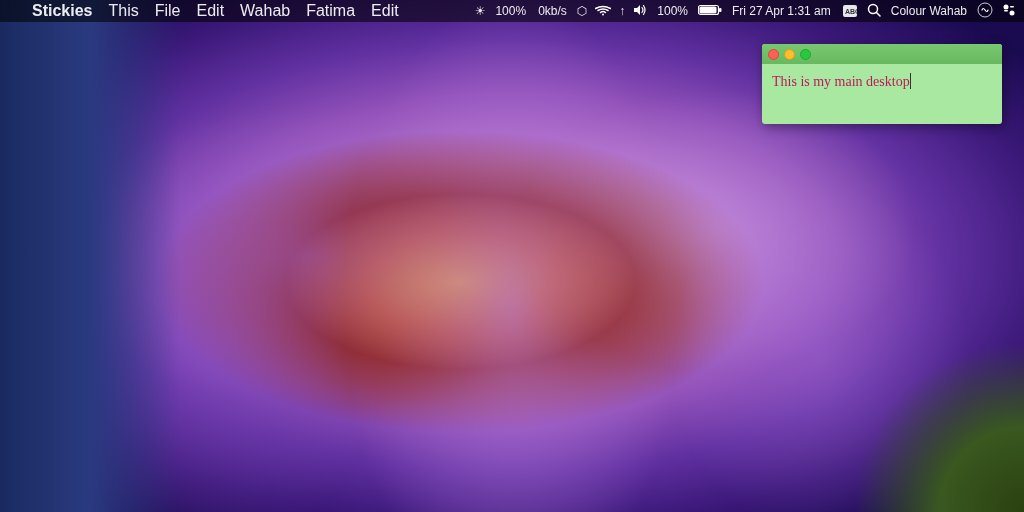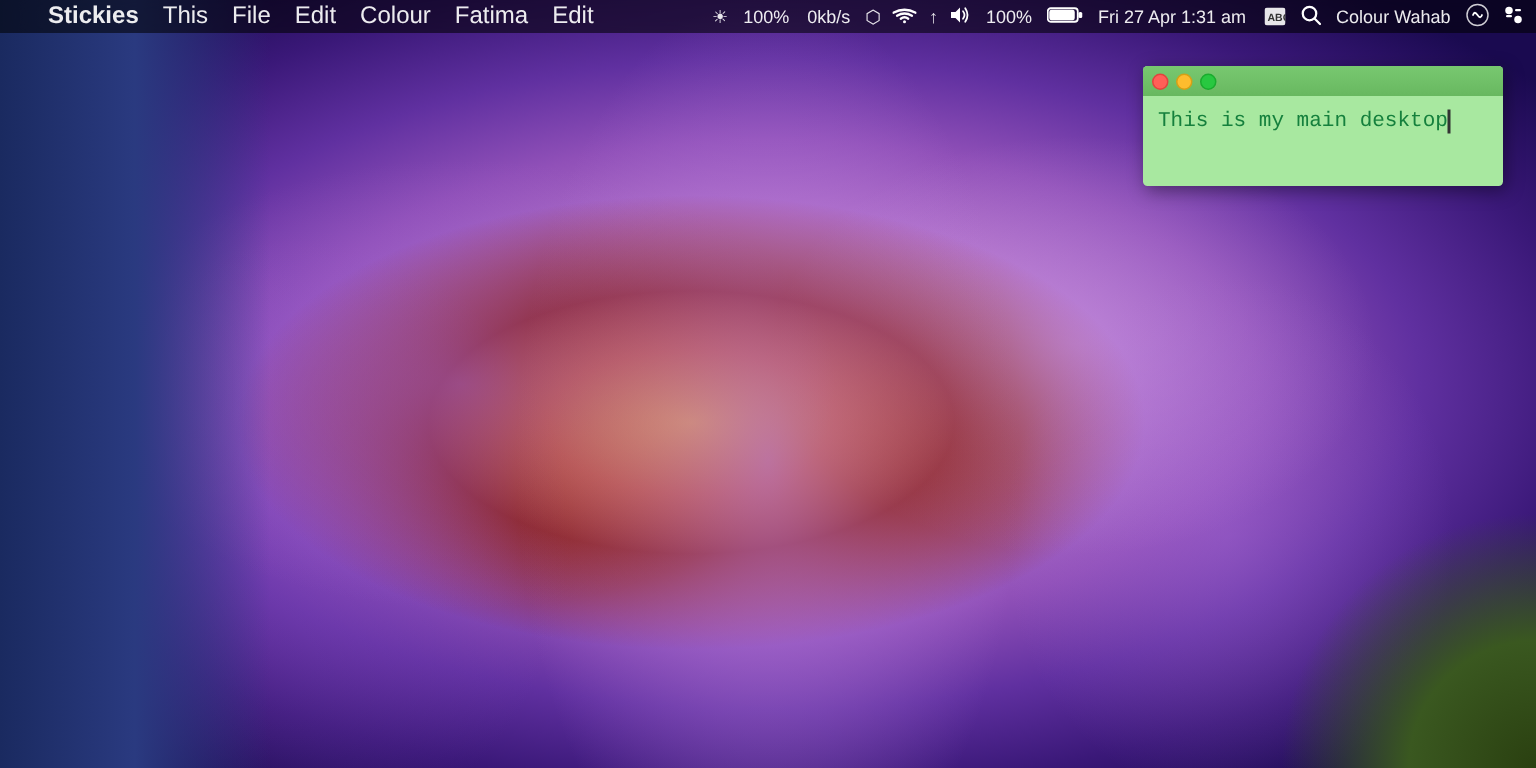--- a/index.html
+++ b/index.html
@@ -150,22 +150,22 @@
       display: inline-block;
     }
 
     .sticky-btn.close { background: #ff5f57; border: 0.5px solid #e0443e; }
     .sticky-btn.minimize { background: #febc2e; border: 0.5px solid #d4a017; }
     .sticky-btn.maximize { background: #28c840; border: 0.5px solid #1aac2e; }
 
     .sticky-content {
       padding: 8px 10px;
       font-size: 14px;
-      color: #15803d;
-      font-family: Liberation Mono, monospace;
+      color: #be185d;
+      font-family: Liberation Serif, serif;
       line-height: 1.4;
     }
 
     
     .text-cursor {
       display: inline-block;
       width: 1.5px;
       height: 16px;
       background: #333;
       vertical-align: text-bottom;
@@ -186,21 +186,21 @@
 <div class="blue-left"></div>
 <div class="green-right"></div>
 
 <div class="menubar">
   <div class="menubar-left">
     <span class="menu-item apple-logo"></span>
     <span class="menu-item app-name">Stickies</span>
     <span class="menu-item">This</span>
     <span class="menu-item">File</span>
     <span class="menu-item">Edit</span>
-    <span class="menu-item">Colour</span>
+    <span class="menu-item">Wahab</span>
     <span class="menu-item">Fatima</span>
     <span class="menu-item">Edit</span>
   </div>
 
   <div class="menubar-right">
     <span class="status-icon">☀</span>
     <span class="status-item">100%</span>
     <span class="status-item">0kb/s</span>
     <span class="status-icon">⬡</span>
     <span class="status-icon">

